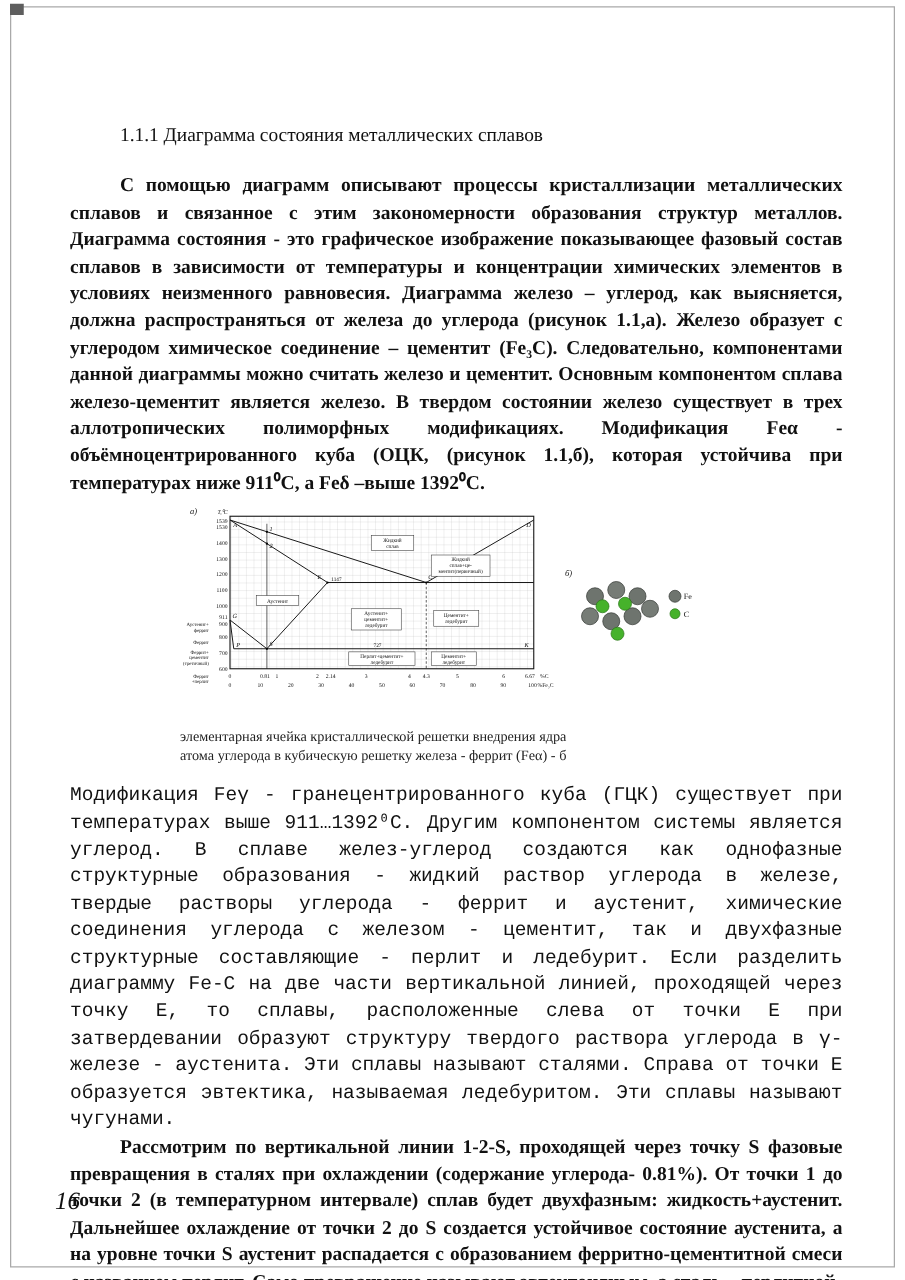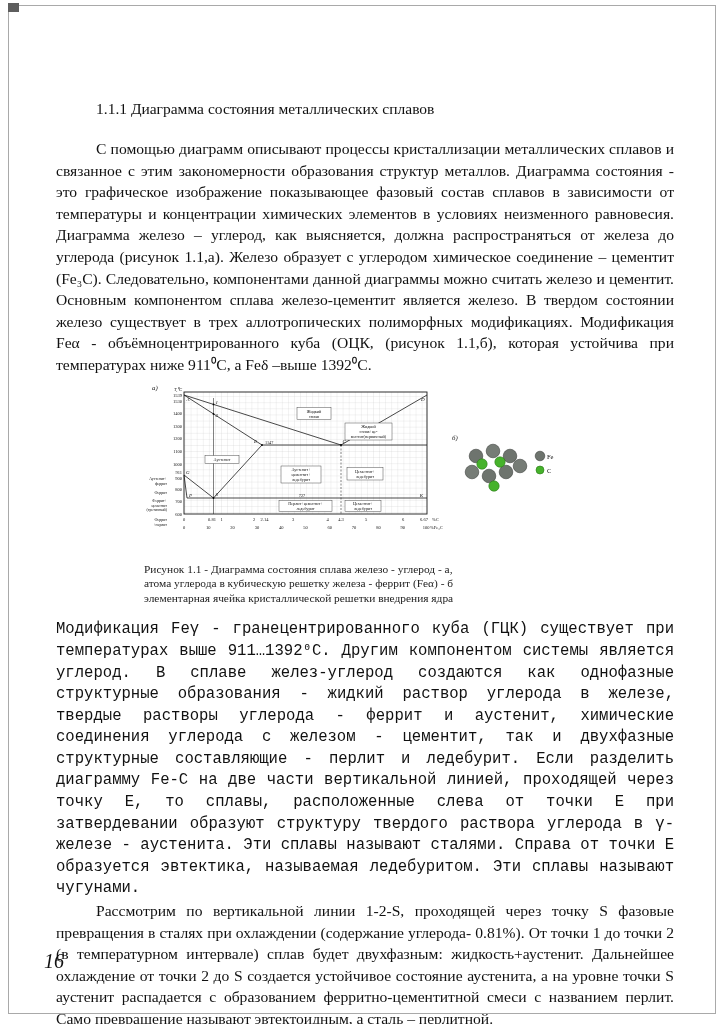--- a/index.html
+++ b/index.html
@@ -22,21 +22,21 @@
   }
   .content {
     position:absolute; left:56px; top:52px; width:618px;margin-top:48px;
   }
   .heading {
     font-size:15.5px; font-weight:normal; margin-left:40px; margin-bottom:20px;
   }
   .para {
     font-size:15.6px; line-height:21.6px; text-align:justify;
   }
-  .indent { text-indent:40px; }
+  .indent { text-indent:40px;font-weight:bold; }
   .figure-row {
     display:flex; align-items:flex-start; gap:6px;
     margin:8px 0 0 86px;
   }
   .crystal { margin-top:44px; }
   .caption {
     margin:6px 0 0 88px;
     font-size:11.4px; line-height:14.6px; color:#222;
   }
   .p2 { margin-top:14px;font-family:Liberation Mono, monospace; }
@@ -210,22 +210,21 @@
       <g>
         <circle cx="90" cy="28" r="4.8" fill="#6e746e" stroke="#3c403c" stroke-width="0.6"></circle>
         <text x="97" y="30.5" font-size="6.5">Fe</text>
         <circle cx="90" cy="42" r="4" fill="#46b22b" stroke="#2c7a1a" stroke-width="0.6"></circle>
         <text x="97" y="44.5" font-size="6.5">C</text>
       </g>
     </svg>
   </div>
 
   <div class="caption">
-    <div>Рисунок 1.1 - Диаграмма состояния сплава железо - углерод - а,</div>
+    <div>элементарная ячейка кристаллической решетки внедрения ядра</div>
     <div>атома углерода в кубическую решетку железа - феррит (Feα) - б</div>
-    <div>элементарная ячейка кристаллической решетки внедрения ядра</div>
   </div>
 
   <p class="para p2">Модификация Feγ - гранецентрированного куба (ГЦК) существует при температурах выше 911…1392⁰С. Другим компонентом системы является углерод. В сплаве желез-углерод создаются как однофазные структурные образования - жидкий раствор углерода в железе, твердые растворы углерода - феррит и аустенит, химические  соединения углерода с железом - цементит, так и двухфазные структурные составляющие - перлит и ледебурит. Если разделить диаграмму Fe-C на две части вертикальной линией, проходящей через точку E, то сплавы, расположенные слева от точки E при затвердевании образуют структуру твердого раствора углерода в γ-железе - аустенита. Эти сплавы называют сталями. Справа от точки E образуется эвтектика, называемая ледебуритом.  Эти сплавы называют чугунами.</p>
   <p class="para indent">Рассмотрим по вертикальной линии 1-2-S, проходящей через точку S фазовые превращения в сталях при охлаждении (содержание углерода- 0.81%). От точки 1 до точки 2 (в температурном интервале) сплав будет двухфазным: жидкость+аустенит. Дальнейшее охлаждение от точки 2 до S создается устойчивое состояние аустенита, а   на уровне точки S аустенит распадается с образованием ферритно-цементитной смеси с названием перлит. Само превращение называют эвтектоидным, а сталь – перлитной.</p>
 </div>
 
 <div class="page-number">16</div>
 
 </body></html>

